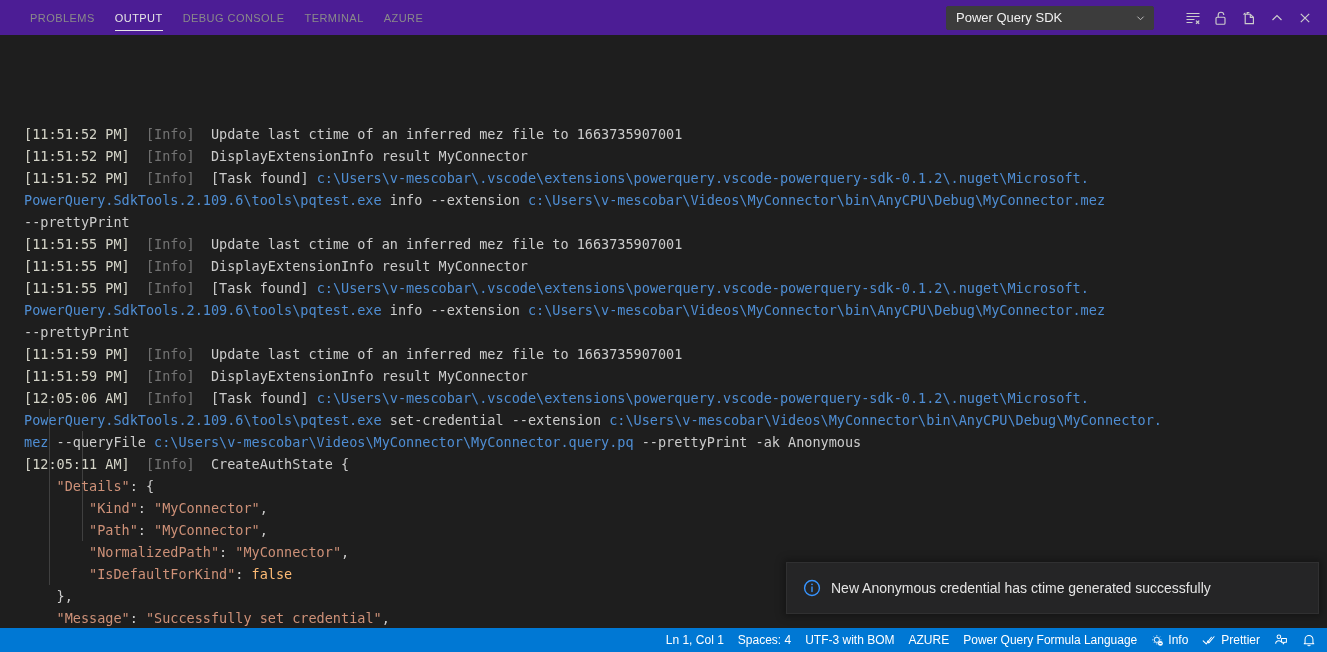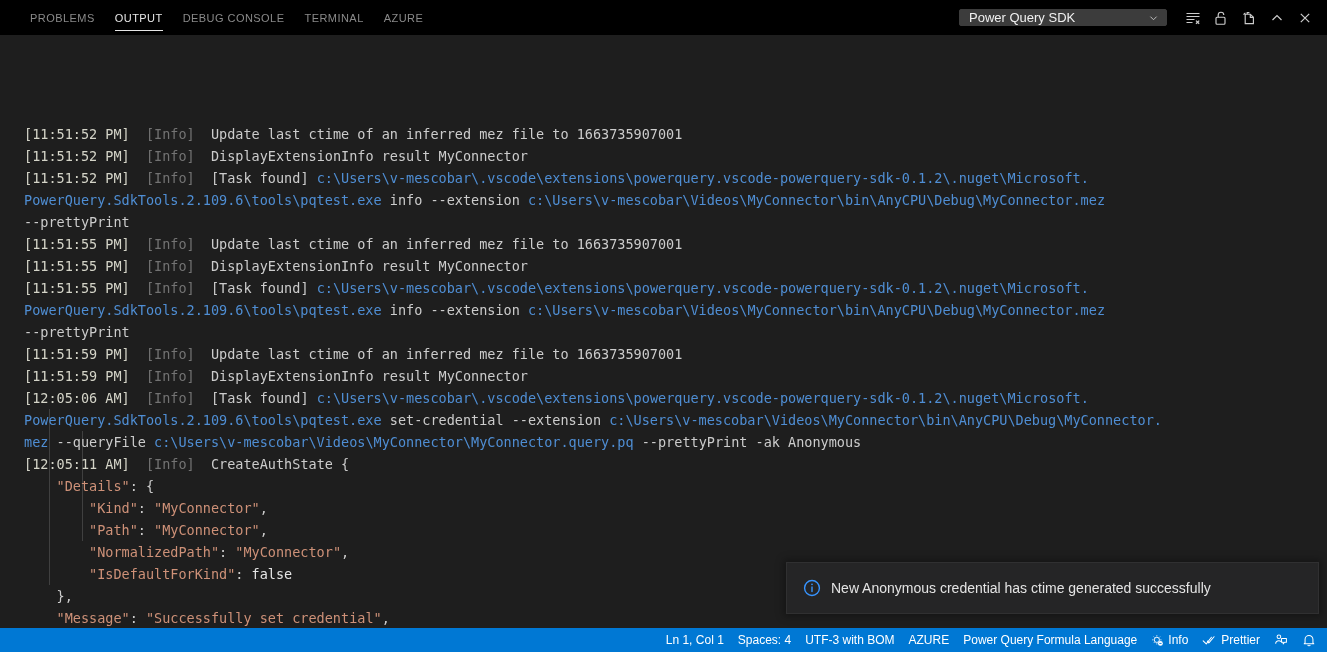--- a/index.html
+++ b/index.html
@@ -15,21 +15,21 @@
   #app {
     position: relative;
     width: 1327px; height: 652px;
     background: #1e1e1e;
   }
 
   
   .panel-header {
     position: absolute; top: 0; left: 0;
     width: 1327px; height: 35px;
-    background: #000000;
+    background: #4c1d95;
     display: flex; align-items: center;
     box-sizing: border-box;
   }
   .panel-tabs {
     display: flex; align-items: center; height: 35px;
     padding-left: 20px;
     gap: 0px;
   }
   .panel-tab {
     position: relative;
@@ -55,29 +55,29 @@
 
   .panel-actions {
     position: absolute;
     right: 8px; top: 0;
     height: 35px;
     display: flex; align-items: center;
     gap: 0px;
   }
   .select-wrap {
     position: relative;
-    height: 17px;
+    height: 24px;
     min-width: 208px;
     background: #3c3c3c;
     border: 1px solid #3c3c3c;
     border-radius: 2px;
     display: flex; align-items: center;
     padding: 0 22px 0 9px;
     box-sizing: border-box;
-    margin-right: 12px;
+    margin-right: 25px;
     cursor: pointer;
   }
   .select-label {
     font-size: 13px;
     color: #f0f0f0;
     white-space: nowrap;
   }
   .select-chevron {
     position: absolute;
     right: 7px; top: 50%;
@@ -116,21 +116,21 @@
     padding-left: 24px;
     color: #cccccc;
     white-space: pre;
   }
   .c-ts   { color: #d4d4c8; margin-top: 32px; }
   .c-info { color: #737373; }
   .c-txt  { color: #cccccc; }
   .c-path { color: #4f8ed4; }
   .c-key  { color: #ce9178; }
   .c-str  { color: #ce9178; }
-  .c-bool { color: #e5e5e5; }
+  .c-bool { color: #fdba74; }
   .c-punc { color: #cccccc; }
 
   
   .iguide {
     position: absolute;
     width: 1px;
     background: #404040;
     left: 0; top: 0;
   }
 

